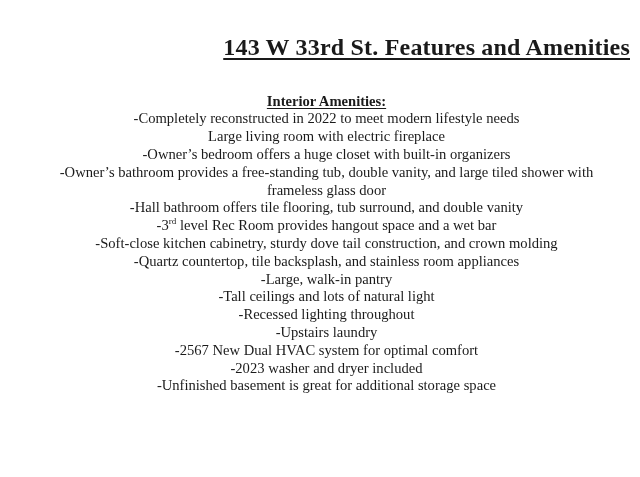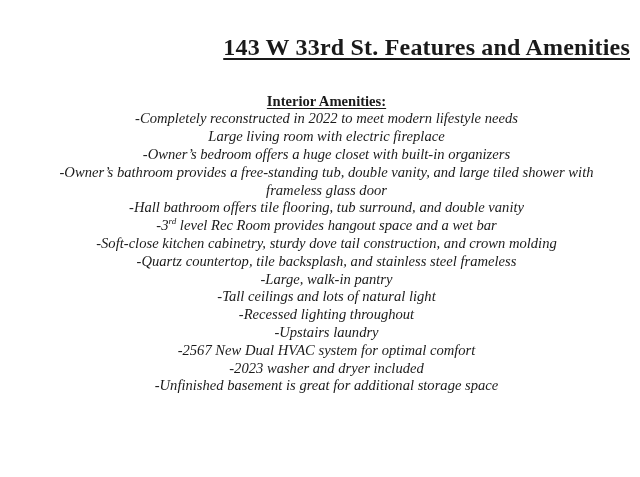--- a/index.html
+++ b/index.html
@@ -35,21 +35,20 @@
     line-height: 17.8px;
     text-align: center;
   }
   .section-heading {
     font-weight: bold;
     text-decoration: underline;
     text-underline-offset: 2px;
   }
   .amenity-line {
     white-space: normal;
-    font-style: italic;
   }
   .amenity-line sup {
     font-size: 0.62em;
     line-height: 0;
     vertical-align: super;
   }
 </style>
 </head>
 <body>
 
@@ -58,21 +57,21 @@
   <div class="doc-body">
     <div class="section-heading">Interior Amenities:</div>
     <div id="amenities-list">
         <div class="amenity-line"><span>-Completely reconstructed in 2022 to meet modern lifestyle needs</span></div>
         <div class="amenity-line"><span>Large living room with electric fireplace</span></div>
         <div class="amenity-line"><span>-Owner’s bedroom offers a huge closet with built-in organizers</span></div>
         <div class="amenity-line"><span>-Owner’s bathroom provides a free-standing tub, double vanity, and large tiled shower with frameless glass door</span></div>
         <div class="amenity-line"><span>-Hall bathroom offers tile flooring, tub surround, and double vanity</span></div>
         <div class="amenity-line"><span>-3</span><sup>rd</sup><span> level Rec Room provides hangout space and a wet bar</span></div>
         <div class="amenity-line"><span>-Soft-close kitchen cabinetry, sturdy dove tail construction, and crown molding</span></div>
-        <div class="amenity-line"><span>-Quartz countertop, tile backsplash, and stainless steel frameless</span></div>
+        <div class="amenity-line"><span>-Quartz countertop, tile backsplash, and stainless room appliances</span></div>
         <div class="amenity-line"><span>-Large, walk-in pantry</span></div>
         <div class="amenity-line"><span>-Tall ceilings and lots of natural light</span></div>
         <div class="amenity-line"><span>-Recessed lighting throughout</span></div>
         <div class="amenity-line"><span>-Upstairs laundry</span></div>
         <div class="amenity-line"><span>-2567 New Dual HVAC system for optimal comfort</span></div>
         <div class="amenity-line"><span>-2023 washer and dryer included</span></div>
         <div class="amenity-line"><span>-Unfinished basement is great for additional storage space</span></div>
       </div>
   </div>
 </div>

